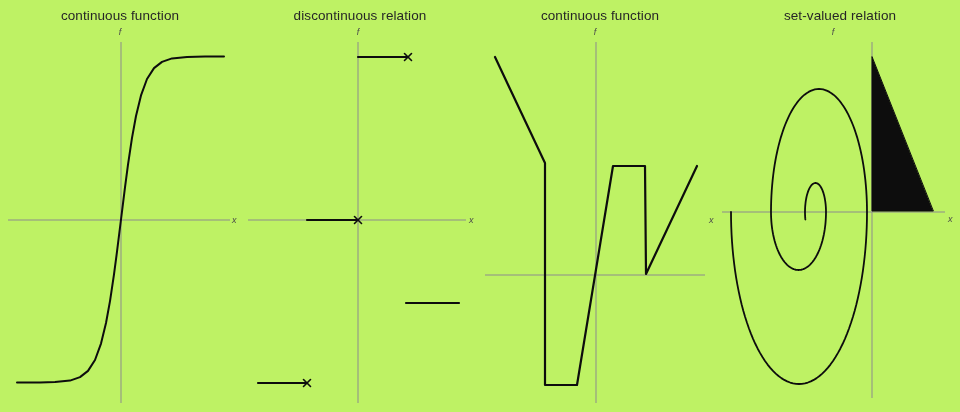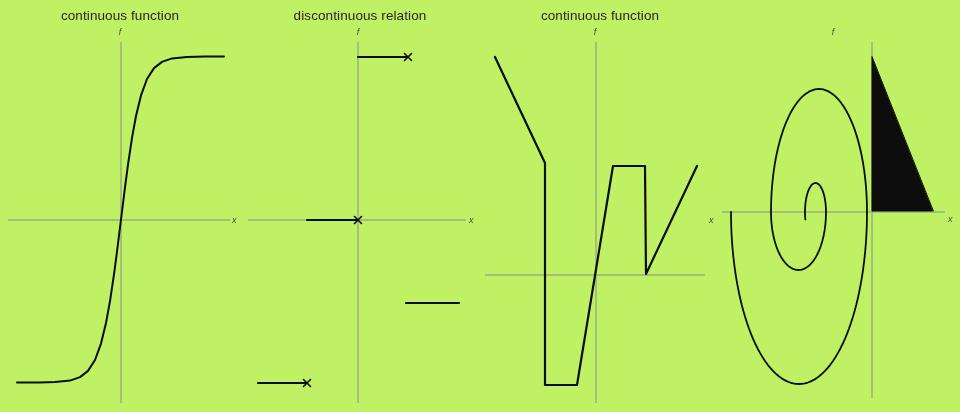--- a/index.html
+++ b/index.html
@@ -47,20 +47,21 @@
     <h2 class="panel-title">continuous function</h2>
     <svg class="plot" width="240" height="412" viewBox="0 0 240 412">
         <line x1="5" y1="275" x2="225" y2="275" stroke="#8c8c8c" stroke-width="1"></line>
         <line x1="116" y1="42" x2="116" y2="403" stroke="#8c8c8c" stroke-width="1"></line>
         <text x="115" y="35" fill="#4a4a4a" font-size="9" font-style="italic" text-anchor="middle">f</text>
         <text x="229" y="223" fill="#4a4a4a" font-size="9" font-style="italic" text-anchor="start">x</text>
         <polyline points="15,57 65,163 65,385 97,385 133,166 165,166 166,274 217,166" fill="none" stroke="#0d0d0d" stroke-width="2.2" stroke-linejoin="round" stroke-linecap="round"></polyline>
       </svg>
   </section>
   <section class="panel">
+    <h2 class="panel-title">set-valued relation</h2>
     <svg class="plot" width="240" height="412" viewBox="0 0 240 412">
         <line x1="2" y1="212" x2="225" y2="212" stroke="#8c8c8c" stroke-width="1"></line>
         <line x1="152" y1="42" x2="152" y2="398" stroke="#8c8c8c" stroke-width="1"></line>
         <text x="113" y="35" fill="#4a4a4a" font-size="9" font-style="italic" text-anchor="middle">f</text>
         <text x="228" y="222" fill="#4a4a4a" font-size="9" font-style="italic" text-anchor="start">x</text>
         <polyline points="85.36,219.51 85.24,218.17 85.15,216.83 85.08,215.47 85.03,214.11 85.00,212.74 85.00,211.37 85.03,210.00 85.07,208.63 85.14,207.28 85.23,205.93 85.35,204.60 85.49,203.28 85.65,201.98 85.83,200.71 86.03,199.46 86.26,198.24 86.50,197.05 86.77,195.89 87.05,194.77 87.36,193.68 87.68,192.64 88.02,191.64 88.38,190.69 88.75,189.78 89.14,188.93 89.54,188.12 89.96,187.37 90.38,186.68 90.82,186.04 91.27,185.46 91.73,184.93 92.20,184.47 92.67,184.07 93.15,183.73 93.64,183.46 94.13,183.25 94.62,183.10 95.12,183.02 95.61,183.00 96.11,183.05 96.61,183.16 97.10,183.34 97.59,183.58 98.07,183.88 98.55,184.25 99.02,184.68 99.48,185.17 99.94,185.72 100.38,186.33 100.82,186.99 101.24,187.71 101.65,188.49 102.04,189.32 102.42,190.20 102.79,191.12 103.14,192.10 103.47,193.12 103.78,194.18 104.08,195.28 104.36,196.42 104.61,197.59 104.85,198.80 105.06,200.03 105.26,201.29 105.43,202.58 105.58,203.88 105.71,205.21 105.81,206.55 105.89,207.90 105.95,209.26 105.99,210.63 106.00,212.00 106.00,212.00 105.97,214.53 105.90,217.06 105.76,219.57 105.58,222.07 105.35,224.55 105.06,227.01 104.73,229.44 104.34,231.84 103.91,234.20 103.42,236.51 102.89,238.78 102.32,241.00 101.69,243.16 101.03,245.27 100.32,247.31 99.57,249.28 98.78,251.18 97.95,253.01 97.08,254.76 96.18,256.43 95.24,258.01 94.27,259.51 93.28,260.92 92.25,262.23 91.20,263.45 90.12,264.57 89.02,265.59 87.91,266.50 86.77,267.32 85.62,268.02 84.45,268.63 83.28,269.12 82.09,269.50 80.90,269.78 79.70,269.94 78.50,270.00 77.30,269.94 76.10,269.78 74.91,269.50 73.72,269.12 72.55,268.63 71.38,268.02 70.23,267.32 69.09,266.50 67.98,265.59 66.88,264.57 65.80,263.45 64.75,262.23 63.72,260.92 62.73,259.51 61.76,258.01 60.82,256.43 59.92,254.76 59.05,253.01 58.22,251.18 57.43,249.28 56.68,247.31 55.97,245.27 55.31,243.16 54.68,241.00 54.11,238.78 53.58,236.51 53.09,234.20 52.66,231.84 52.27,229.44 51.94,227.01 51.65,224.55 51.42,222.07 51.24,219.57 51.10,217.06 51.03,214.53 51.00,212.00 51.00,212.00 51.05,206.63 51.18,201.28 51.41,195.95 51.73,190.64 52.14,185.38 52.64,180.17 53.22,175.01 53.89,169.93 54.65,164.93 55.50,160.02 56.42,155.20 57.43,150.50 58.52,145.91 59.68,141.45 60.92,137.12 62.23,132.94 63.61,128.90 65.06,125.03 66.57,121.31 68.15,117.78 69.78,114.42 71.47,111.24 73.21,108.26 75.00,105.48 76.84,102.90 78.71,100.52 80.63,98.36 82.58,96.42 84.57,94.69 86.58,93.19 88.61,91.92 90.66,90.87 92.73,90.05 94.82,89.47 96.91,89.12 99.00,89.00 101.09,89.12 103.18,89.47 105.27,90.05 107.34,90.87 109.39,91.92 111.42,93.19 113.43,94.69 115.42,96.42 117.37,98.36 119.29,100.52 121.16,102.90 123.00,105.48 124.79,108.26 126.53,111.24 128.22,114.42 129.85,117.78 131.43,121.31 132.94,125.03 134.39,128.90 135.77,132.94 137.08,137.12 138.32,141.45 139.48,145.91 140.57,150.50 141.58,155.20 142.50,160.02 143.35,164.93 144.11,169.93 144.78,175.01 145.36,180.17 145.86,185.38 146.27,190.64 146.59,195.95 146.82,201.28 146.95,206.63 147.00,212.00 147.00,212.00 146.94,219.50 146.74,226.99 146.42,234.45 145.97,241.87 145.39,249.23 144.68,256.52 143.85,263.72 142.90,270.83 141.82,277.82 140.63,284.69 139.32,291.42 137.89,298.00 136.35,304.42 134.70,310.66 132.95,316.71 131.09,322.56 129.13,328.20 127.08,333.62 124.94,338.81 122.71,343.76 120.40,348.46 118.00,352.89 115.54,357.06 113.00,360.96 110.40,364.57 107.74,367.88 105.02,370.91 102.26,373.63 99.45,376.04 96.60,378.14 93.72,379.92 90.81,381.39 87.88,382.53 84.93,383.35 81.97,383.84 79.00,384.00 76.03,383.84 73.07,383.35 70.12,382.53 67.19,381.39 64.28,379.92 61.40,378.14 58.55,376.04 55.74,373.63 52.98,370.91 50.26,367.88 47.60,364.57 45.00,360.96 42.46,357.06 40.00,352.89 37.60,348.46 35.29,343.76 33.06,338.81 30.92,333.62 28.87,328.20 26.91,322.56 25.05,316.71 23.30,310.66 21.65,304.42 20.11,298.00 18.68,291.42 17.37,284.69 16.18,277.82 15.10,270.83 14.15,263.72 13.32,256.52 12.61,249.23 12.03,241.87 11.58,234.45 11.26,226.99 11.06,219.50 11.00,212.00" fill="none" stroke="#0d0d0d" stroke-width="1.8" stroke-linejoin="round" stroke-linecap="round"></polyline>
         <polygon points="152,57 152,211 213,211" fill="#0d0d0d" stroke="#0d0d0d" stroke-width="1" stroke-linejoin="round" stroke-linecap="round"></polygon>
       </svg>
   </section>
 </div>

